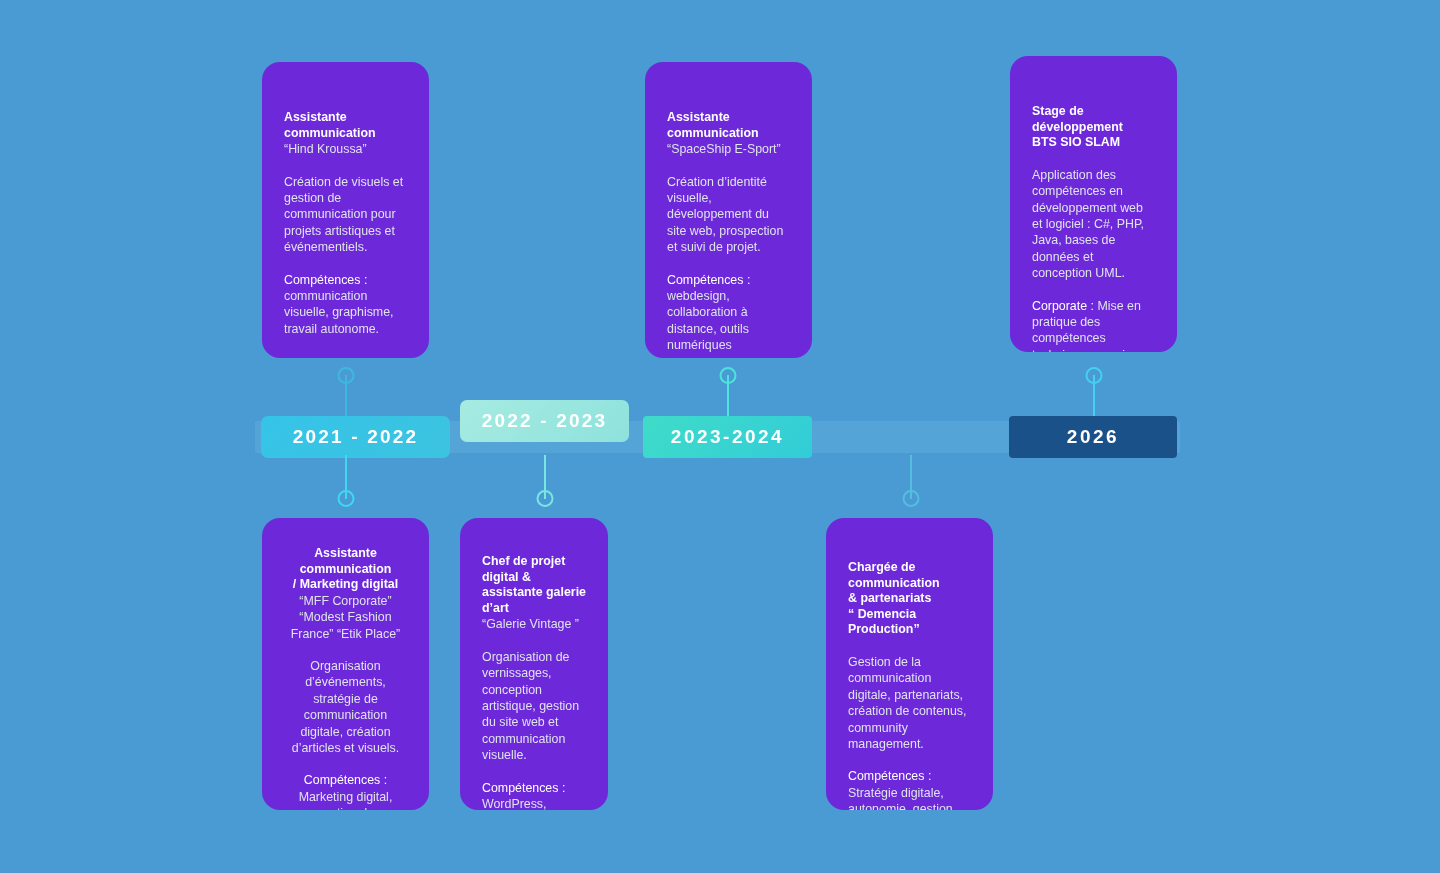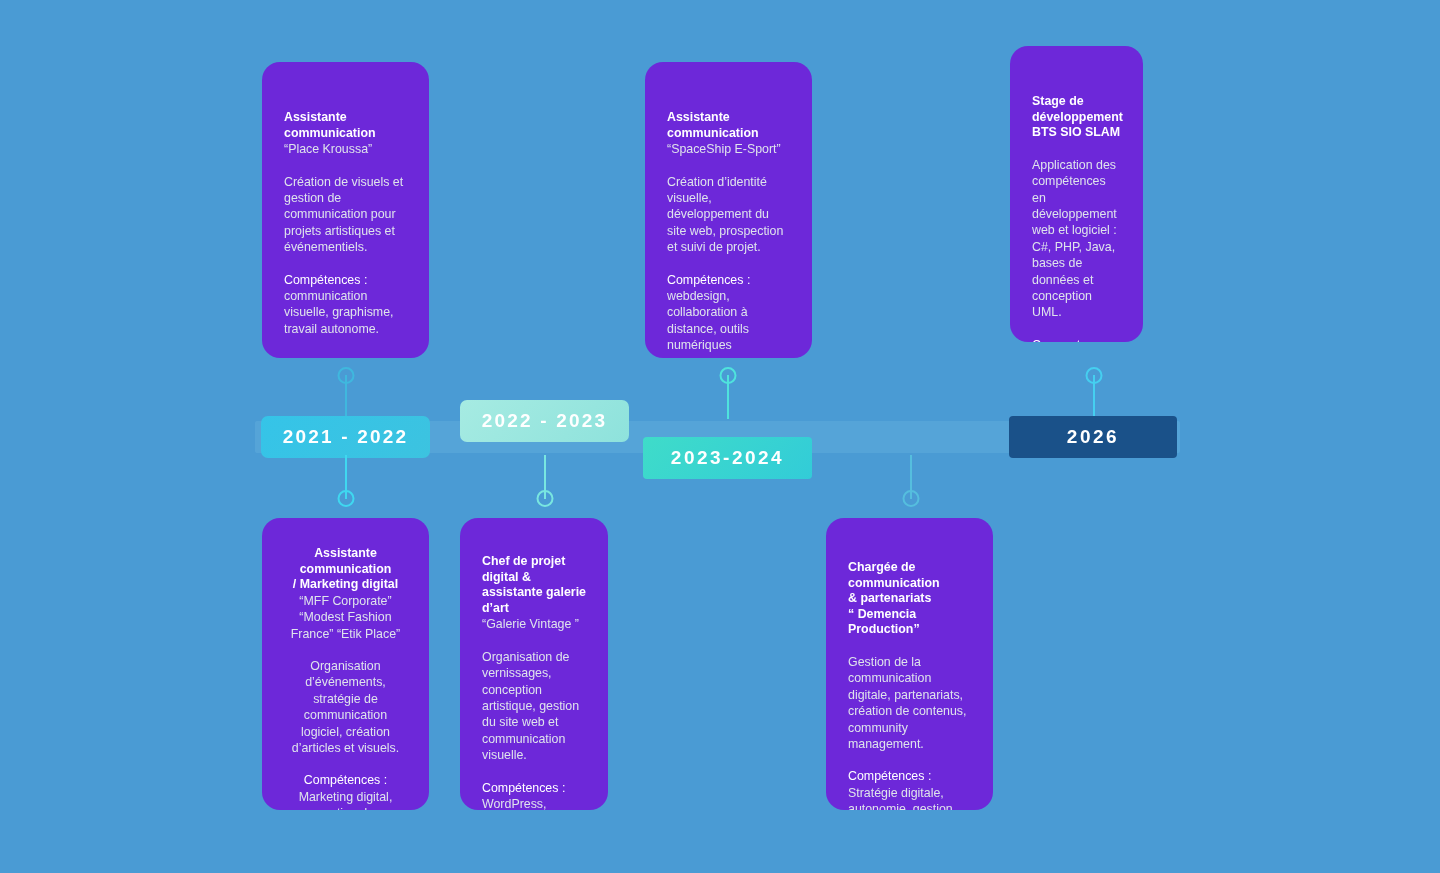--- a/index.html
+++ b/index.html
@@ -73,21 +73,21 @@
   .card b { font-weight:normal; color:#ffffff; }
 </style>
 </head>
 <body>
 
 <div id="stage">
 
   <div class="card" style="left:262px; top:62px; width:167px; height:296px;">
     <div class="inner" style="padding-top:48px;">
       <div class="title">Assistante communication</div>
-      <div class="sub">“Place Kroussa”</div>
+      <div class="sub">“Hind Kroussa”</div>
       <div class="gap"></div>
       <div class="para">Création de visuels et gestion de communication pour projets artistiques et événementiels.</div>
       <div class="gap"></div>
       <div class="para">
         <b> Compétences :</b>
         <span>communication visuelle, graphisme, travail autonome.</span>
       </div>
     </div>
   </div>
 
@@ -98,21 +98,21 @@
       <div class="gap"></div>
       <div class="para">Création d’identité visuelle, développement du site web, prospection et suivi de projet.</div>
       <div class="gap"></div>
       <div class="para">
         <b> Compétences :</b>
         <span> webdesign, collaboration à distance, outils numériques</span>
       </div>
     </div>
   </div>
 
-  <div class="card" style="left:1010px; top:46px; width:133px; height:296px;">
+  <div class="card" style="left:1010px; top:56px; width:167px; height:296px;">
     <div class="inner" style="padding-top:48px;">
       <div class="title">Stage de développement</div>
       <div class="title"> BTS SIO SLAM</div>
       <div class="gap"></div>
       <div class="para">Application des compétences en développement web et logiciel : C#, PHP, Java, bases de données et conception UML.</div>
       <div class="gap"></div>
       <div class="para">
         <b>Corporate :</b>
         <span> Mise en pratique des compétences techniques acquises en formation.</span>
       </div>
@@ -127,25 +127,25 @@
     <span class="knob"></span>
     <span class="stem" style="background:#4fe3dd;"></span>
   </div>
   <div class="connector up" style="left:1085px; top:367px; width:18px; height:52px; color:#45cff0;">
     <span class="knob"></span>
     <span class="stem" style="background:#45cff0;"></span>
   </div>
 
   <div class="timeline-band"></div>
 
-  <div class="year-pill" style="left:261px; top:416px; width:169px; background:linear-gradient(135deg,#35c4e8,#3cc3e0);">2021 - 2022</div>
+  <div class="year-pill" style="left:261px; top:416px; width:189px; background:linear-gradient(135deg,#35c4e8,#3cc3e0);">2021 - 2022</div>
 
   <div class="year-pill" style="left:460px; top:400px; width:169px; background:linear-gradient(135deg,#a6ebe2,#8ee2dc);">2022 - 2023</div>
 
-  <div class="year-pill flat" style="left:643px; top:416px; width:169px; background:linear-gradient(135deg,#3fdcc9,#32ccd8);margin-top:21px;">2023-2024</div>
+  <div class="year-pill flat" style="left:643px; top:416px; width:169px; background:linear-gradient(135deg,#3fdcc9,#32ccd8);">2023-2024</div>
 
 
   <div class="year-pill flat" style="left:1009px; top:416px; width:168px; background:#1a5189;">2026</div>
 
   <div class="connector down" style="left:337px; top:455px; width:18px; height:52px; color:#3fd8f0;">
     <span class="knob"></span>
     <span class="stem" style="background:#3fd8f0;"></span>
   </div>
   <div class="connector down" style="left:536px; top:455px; width:18px; height:52px; color:#79e6e0;">
     <span class="knob"></span>
@@ -155,21 +155,21 @@
     <span class="knob"></span>
     <span class="stem" style="background:#55bede;"></span>
   </div>
 
   <div class="card" style="left:262px; top:518px; width:167px; height:292px;">
     <div class="inner center" style="padding-top:28px;">
       <div class="title">Assistante communication</div>
       <div class="title">/ Marketing digital</div>
       <div class="sub">“MFF Corporate” “Modest Fashion France” “Etik Place”</div>
       <div class="gap"></div>
-      <div class="para">Organisation d’événements, stratégie de communication logiciel, création d’articles et visuels.</div>
+      <div class="para">Organisation d’événements, stratégie de communication digitale, création d’articles et visuels.</div>
       <div class="gap"></div>
       <div class="para">
         <b>Compétences :</b>
         <span> Marketing digital, gestion de partenariats, communication visuelle.</span>
       </div>
     </div>
   </div>
 
   <div class="card" style="left:460px; top:518px; width:148px; height:292px;">
     <div class="inner" style="padding-top:36px;">

